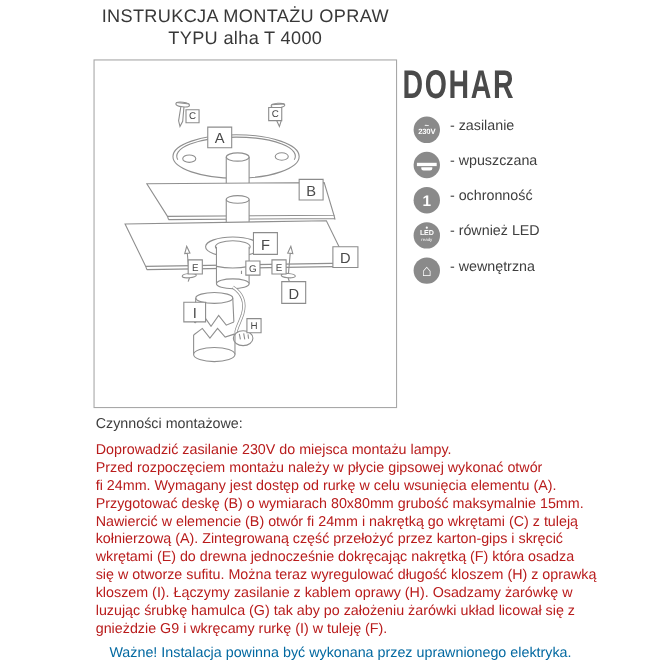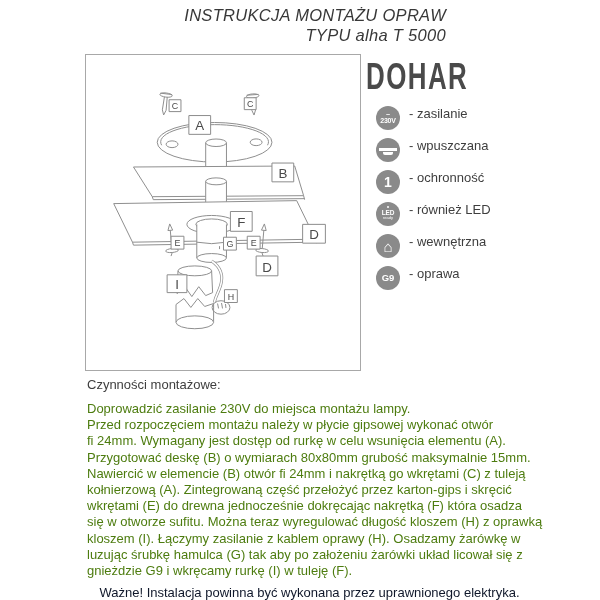--- a/index.html
+++ b/index.html
@@ -1,21 +1,21 @@
 <!DOCTYPE html>
 <html><head>
 <meta charset="utf-8">
 <style>
   html,body{margin:0;padding:0;}
   body{
     width:600px;height:600px;position:relative;background:#ffffff;
     font-family:"Liberation Sans","DejaVu Sans",sans-serif;
     color:#3e3e3e;overflow:hidden;
   }
-  .title-block{position:absolute;left:0;top:5px;width:446px;text-align:right;line-height:20px;font-style:italic;}
+  .title-block{position:absolute;left:0;top:5px;width:446px;text-align:center;line-height:20px;}
   .title-line{font-size:16.5px;color:#383838;letter-spacing:.3px;}
   .diagram-frame{
     position:absolute;left:85px;top:54px;width:276px;height:317px;
     border:1px solid #a8a8a8;background:#fff;box-sizing:border-box;
   }
   .diagram-frame svg{display:block;width:100%;height:100%;}
   svg *{vector-effect:non-scaling-stroke;}
   .ln{fill:none;stroke:#8f8f8f;stroke-width:1;}
   .shape{fill:#ffffff;stroke:#8f8f8f;stroke-width:1;}
   .fillonly{fill:#ffffff;stroke:none;}
@@ -51,29 +51,29 @@
     content:"";position:absolute;left:7px;top:13.5px;width:10px;height:3px;background:#fff;
     border-radius:0 0 2px 2px;
   }
   .icon-led::before{
     content:"";position:absolute;top:3.5px;left:11px;width:2px;height:2px;border-radius:50%;background:#fff;
   }
   .icon-house{font-size:15px;font-weight:bold;line-height:15px;}
 
   .instructions{position:absolute;left:87px;top:377px;width:445px;}
   .instr-heading{font-size:13px;margin-bottom:9px;color:#3e3e3e;}
-  .instr-line{font-size:13px;line-height:16.2px;color:#4d7c0f;white-space:nowrap;}
-  .warning{margin-top:6px;text-align:center;font-size:13px;color:#0f172a;white-space:nowrap;}
+  .instr-line{font-size:13px;line-height:16.2px;color:#b91c1c;white-space:nowrap;}
+  .warning{margin-top:6px;text-align:center;font-size:13px;color:#0369a1;white-space:nowrap;}
 </style>
 </head>
 <body>
 
 <div class="title-block">
   <div class="title-line">INSTRUKCJA MONTAŻU OPRAW</div>
-  <div class="title-line">TYPU alha T 5000</div>
+  <div class="title-line">TYPU alha T 4000</div>
 </div>
 
 <div class="diagram-frame">
   <svg viewBox="0 0 277 318">
 
     <g transform="rotate(7 80 48)">
       <path class="shape" d="M78.6,41.5 L81.4,41.5 L81.9,55.5 L80,60.5 L78.1,55.5 Z"></path>
       <ellipse class="shape" cx="80" cy="40.2" rx="6.3" ry="2.1"></ellipse>
       <path class="ln" d="M74,39 L86,39"></path>
     </g>
@@ -221,26 +221,20 @@
       <span class="b-led">LED</span>
       <span class="b-sub">ready</span>
     </div>
     <span class="legend-label">- również LED</span>
   </div>
   <div class="legend-row">
     <div class="licon">
       <span class="icon-house">⌂</span>
     </div>
     <span class="legend-label">- wewnętrzna</span>
-  </div>
-  <div class="legend-row">
-    <div class="licon">
-      <span class="b-g9">G9</span>
-    </div>
-    <span class="legend-label">- oprawa</span>
   </div>
 </div>
 
 <div class="instructions">
   <div class="instr-heading">Czynności montażowe:</div>
   <div class="instr-line">Doprowadzić zasilanie 230V do miejsca montażu lampy.</div>
   <div class="instr-line">Przed rozpoczęciem montażu należy w płycie gipsowej wykonać otwór</div>
   <div class="instr-line">fi 24mm. Wymagany jest dostęp od rurkę w celu wsunięcia elementu (A).</div>
   <div class="instr-line">Przygotować deskę (B) o wymiarach 80x80mm grubość maksymalnie 15mm.</div>
   <div class="instr-line">Nawiercić w elemencie (B) otwór fi 24mm i nakrętką go wkrętami (C) z tuleją</div>

